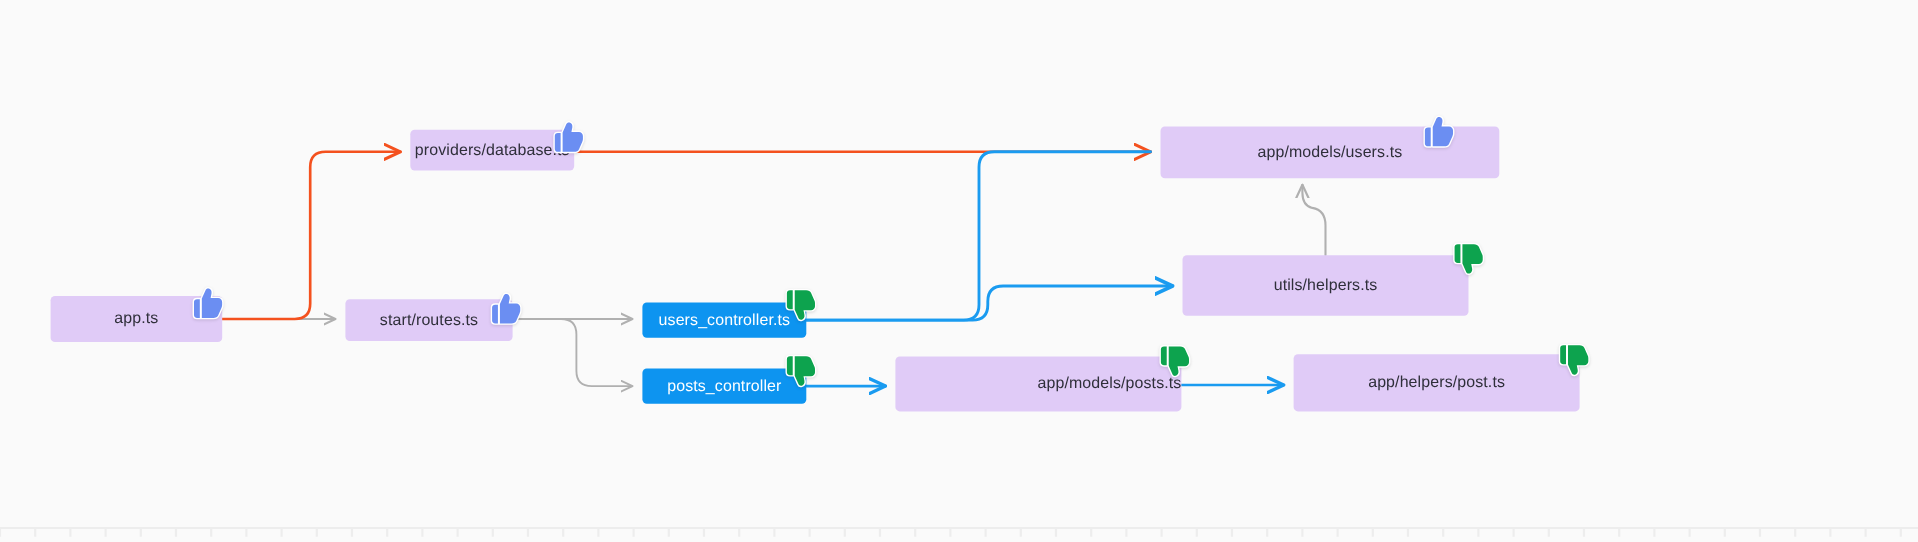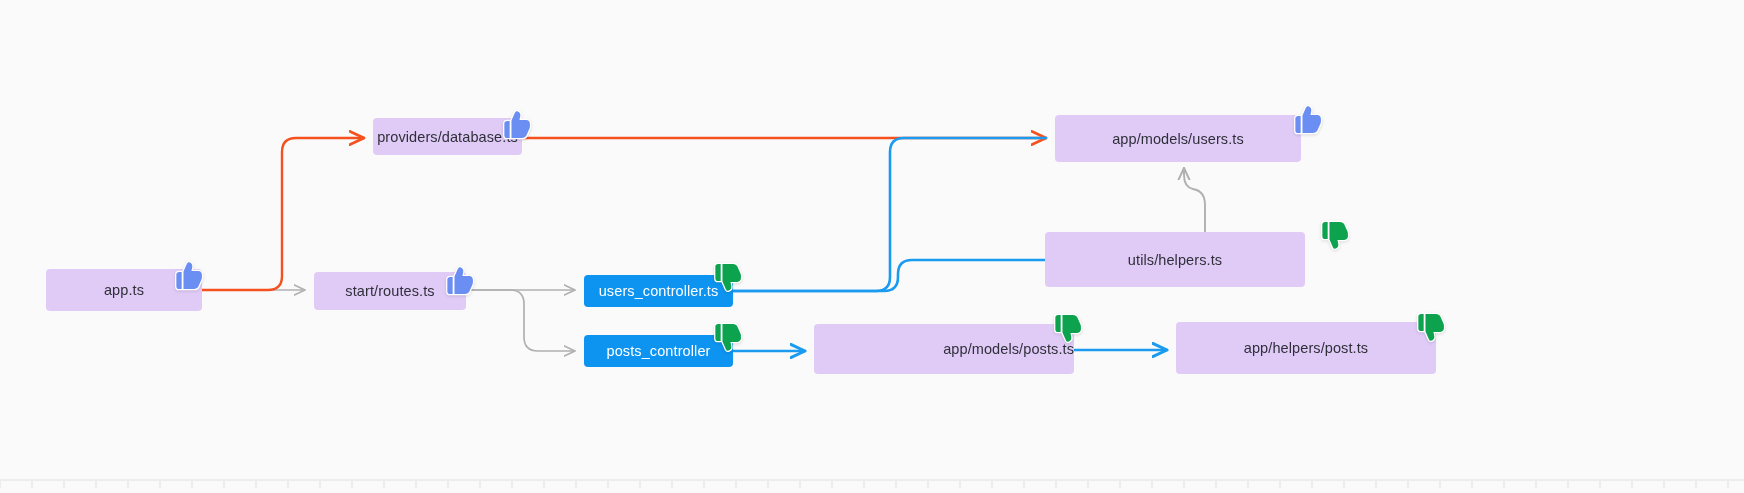--- a/index.html
+++ b/index.html
@@ -120,25 +120,25 @@
   </div>
 
   <div class="node blue" style="left:584px; top:275px; width:149px; height:32px;">
     <span class="node-label">users_controller.ts</span>
   </div>
 
   <div class="node blue" style="left:584px; top:335px; width:149px; height:32px;align-items:center;">
     <span class="node-label">posts_controller</span>
   </div>
 
-  <div class="node purple" style="left:1055px; top:115px; width:246px; height:47px;">
+  <div class="node purple" style="left:1055px; top:115px; width:308px; height:47px;">
     <span class="node-label">app/models/users.ts</span>
   </div>
 
-  <div class="node purple" style="left:1045px; top:232px; width:260px; height:55px;">
+  <div class="node purple" style="left:1075px; top:232px; width:260px; height:55px;">
     <span class="node-label">utils/helpers.ts</span>
   </div>
 
   <div class="node purple" style="left:814px; top:324px; width:260px; height:50px;justify-content:flex-end;">
     <span class="node-label">app/models/posts.ts</span>
   </div>
 
   <div class="node purple" style="left:1176px; top:322px; width:260px; height:52px;">
     <span class="node-label">app/helpers/post.ts</span>
   </div>

